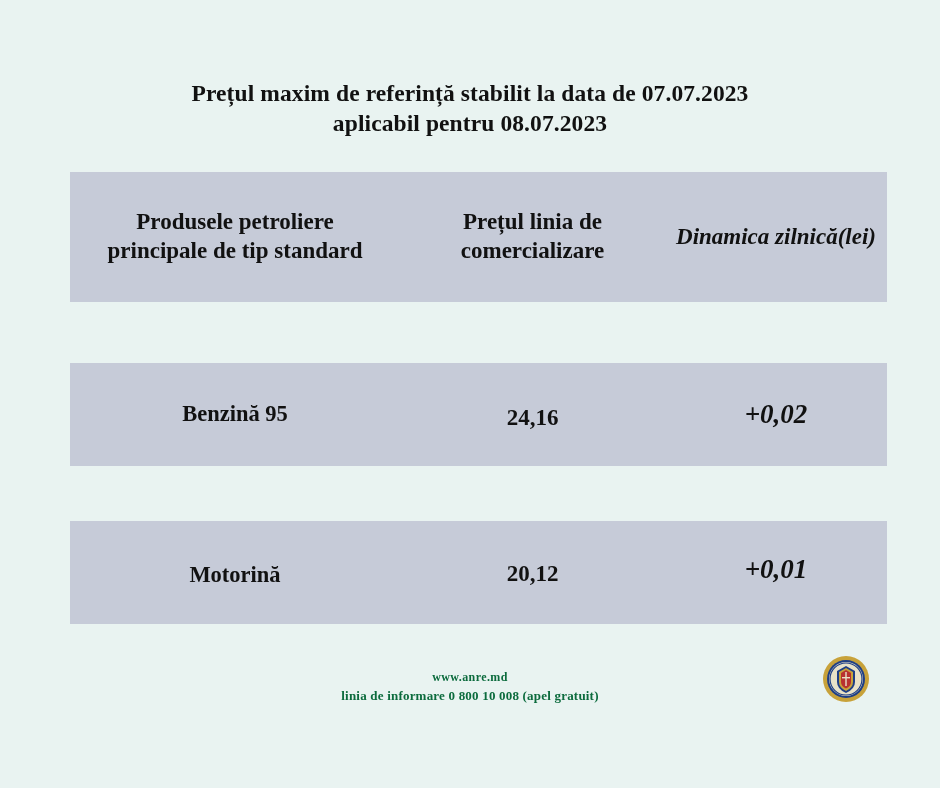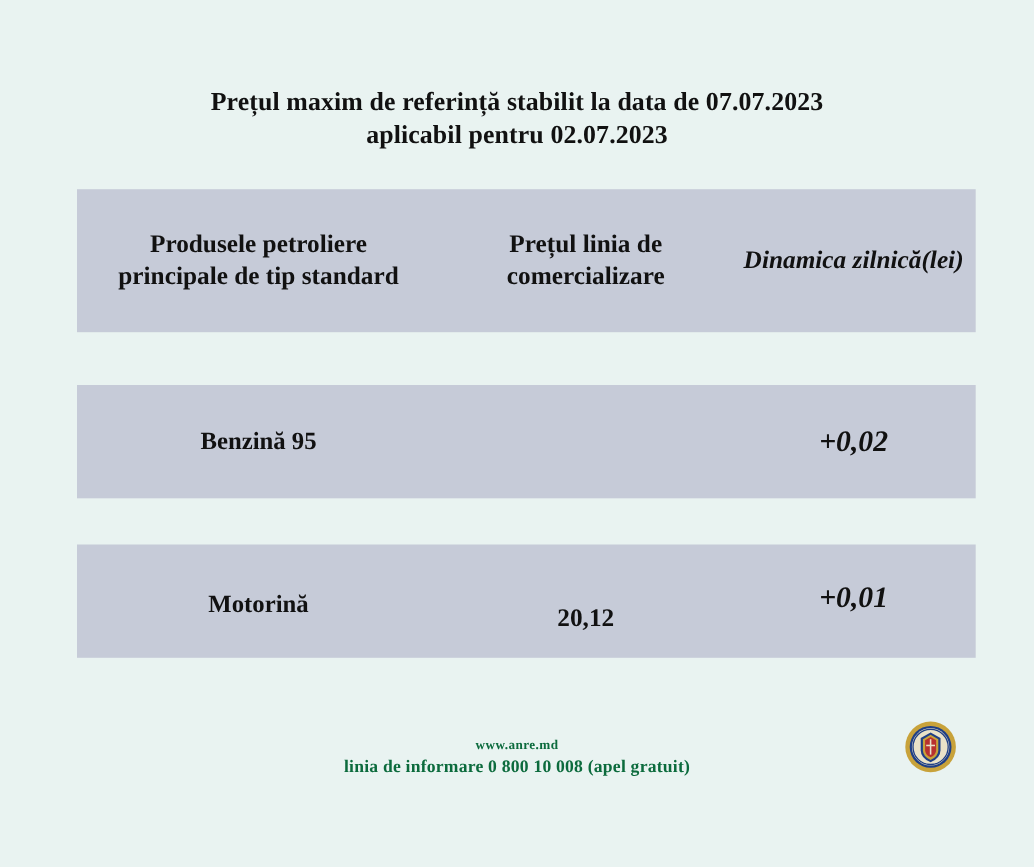--- a/index.html
+++ b/index.html
@@ -41,30 +41,29 @@
   .table {
     position: absolute;
     left: 70px;
     top: 172px;
     width: 817px;
   }
   .row {
     display: flex;
     background: #c6cbd8;
     box-sizing: border-box;
-    justify-content: space-between;
   }
   .row.header {
     height: 130px;
     align-items: center;
   }
   .row.data {
     height: 103px;
     align-items: center;
-    margin-top: 4px;
+    margin-top: 17px;
   }
   .gap {
     height: 44px;
   }
   .gap-small {
     height: 38px;
   }
   .cell {
     box-sizing: border-box;
     text-align: center;
@@ -89,69 +88,70 @@
     font-size: 23px;
   }
   .data .c3 {
     font-size: 27px;
   }
   
   .r1 .c1 { position: relative; top: -1px; }
   .r1 .c2 { position: relative; top: 3px; }
   .r1 .c3 { position: relative; top: 0px; }
   .r2 .c1 { position: relative; top: 2px; }
-  .r2 .c2 { position: relative; top: 15px; font-family: Liberation Serif, serif; }
+  .r2 .c2 { position: relative; top: 1px; font-family: Liberation Serif, serif; }
   .r2 .c3 { position: relative; top: -3px; }
 
   
   .footer {
     position: absolute;
     left: 0;
     top: 668px;
     width: 940px;
     text-align: center;
     color: #0c6b3d;
     font-weight: bold;
     line-height: 1.5;
   }
   .footer-line1 { font-size: 12px; letter-spacing: 0.4px; }
-  .footer-line2 { font-size: 16px; letter-spacing: 0.2px; font-family: Liberation Serif, serif; }
+  .footer-line2 { font-size: 13px; letter-spacing: 0.2px; font-family: Liberation Serif, serif; }
 
   
   .emblem {
     position: absolute;
     left: 822px;
     top: 655px;
     width: 48px;
     height: 48px;
   }
   .emblem-svg { display: block; }
 </style>
 </head>
 <body>
 
 <div class="page">
 
   <div class="title-block">
     <div class="title-line">Prețul maxim de referință stabilit la data de 07.07.2023</div>
-    <div class="title-line">aplicabil pentru 02.07.2023</div>
+    <div class="title-line">aplicabil pentru 08.07.2023</div>
   </div>
 
   <div class="table">
 
     <div class="row header">
       <div class="cell c1">Produsele petroliere principale de tip standard</div>
       <div class="cell c2">Prețul linia de comercializare</div>
       <div class="cell c3">Dinamica zilnică(lei)</div>
     </div>
 
     <div class="gap"></div>
 
     <div class="row data r1">
       <div class="cell c1">Benzină 95</div>
+      <div class="cell c2">24,16</div>
       <div class="cell c3">+0,02</div>
     </div>
 
     <div class="gap-small"></div>
 
     <div class="row data r2">
       <div class="cell c1">Motorină</div>
       <div class="cell c2">20,12</div>
       <div class="cell c3">+0,01</div>
     </div>

